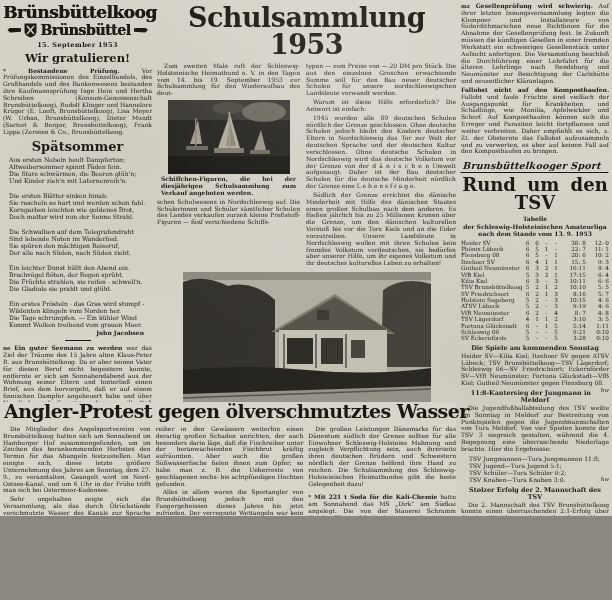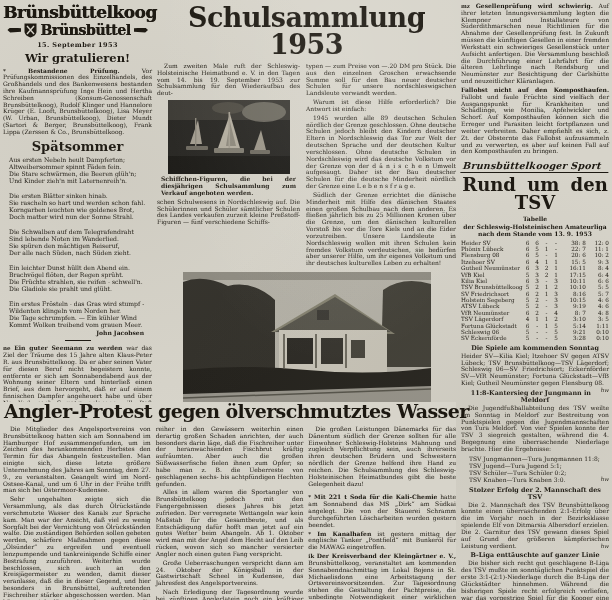--- a/index.html
+++ b/index.html
@@ -1,18 +1,18 @@
 <!DOCTYPE html>
 <html lang="de"><head>
 <meta charset="utf-8">
 <title>Brunsbüttelkoog – Zeitungsseite</title>
 <style>
   html,body{margin:0;padding:0;background:#8a887f;}
   .page{
-    position:relative;width:612px;height:600px;margin:0 auto;
+    position:relative;width:612px;height:516px;margin:0 auto;
     background:#d7d4ca;overflow:hidden;color:#1c1811;
     font-family:"DejaVu Serif",serif;
   }
   .page::after{ 
     content:"";position:absolute;inset:0;pointer-events:none;
     background:
       radial-gradient(ellipse at 20% 30%, rgba(120,115,100,.08), transparent 40%),
       radial-gradient(ellipse at 80% 70%, rgba(120,115,100,.10), transparent 45%),
       radial-gradient(ellipse at 55% 10%, rgba(255,255,250,.10), transparent 40%);
   }

